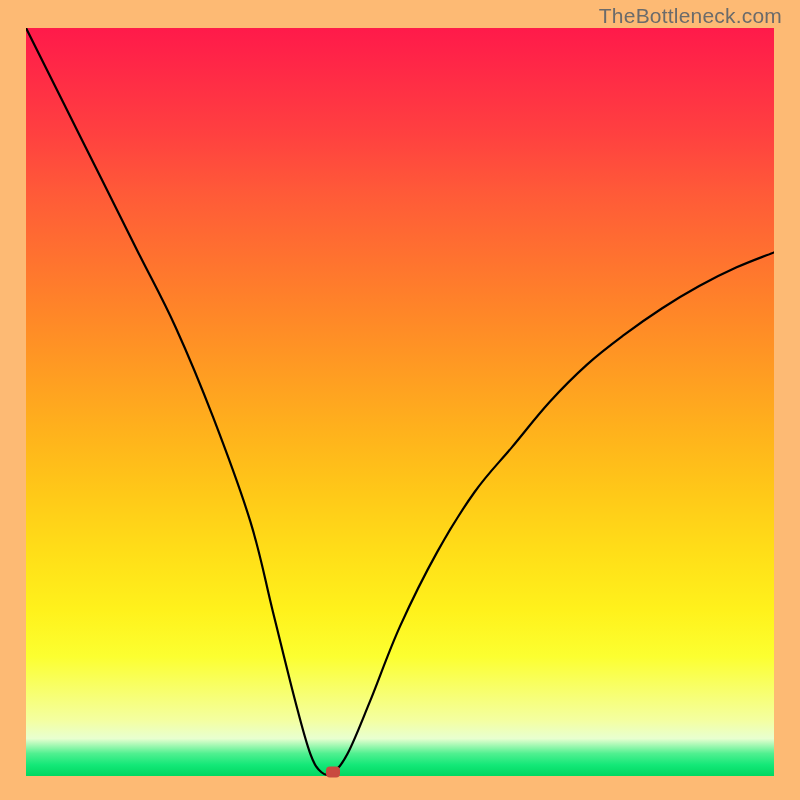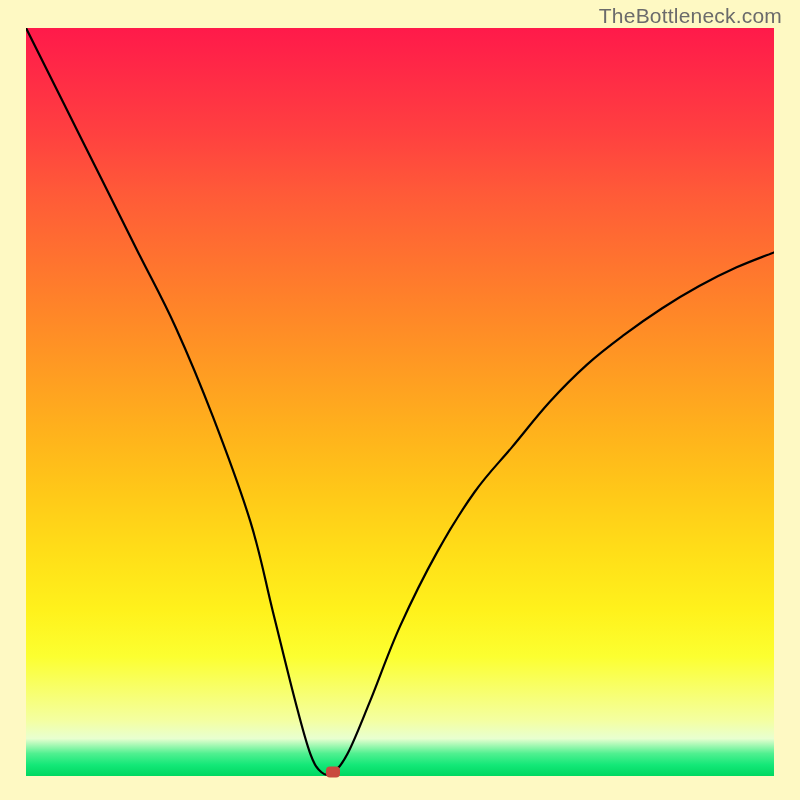--- a/index.html
+++ b/index.html
@@ -8,21 +8,21 @@
     background: #000;
     width: 800px;
     height: 800px;
     overflow: hidden;
     font-family: Arial, sans-serif;
   }
   .container {
     position: relative;
     width: 800px;
     height: 800px;
-    background: #fef9c3;
+    background: #fdba74;
   }
   .watermark {
     position: absolute;
     top: 4px;
     right: 18px;
     color: #6b6b6b;
     font-size: 21px;
     font-weight: 500;
     letter-spacing: 0.2px;
     z-index: 10;

